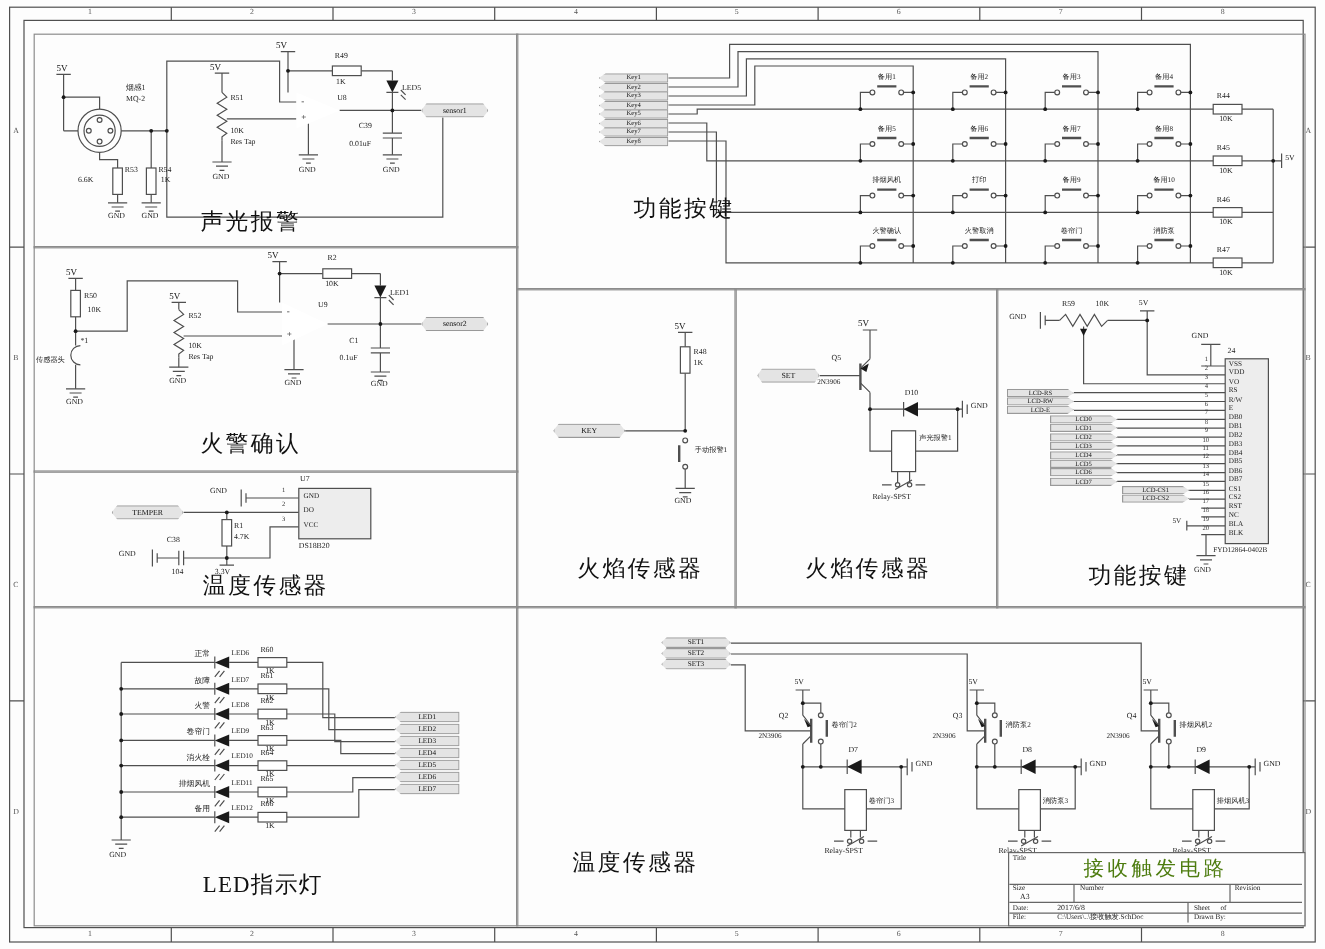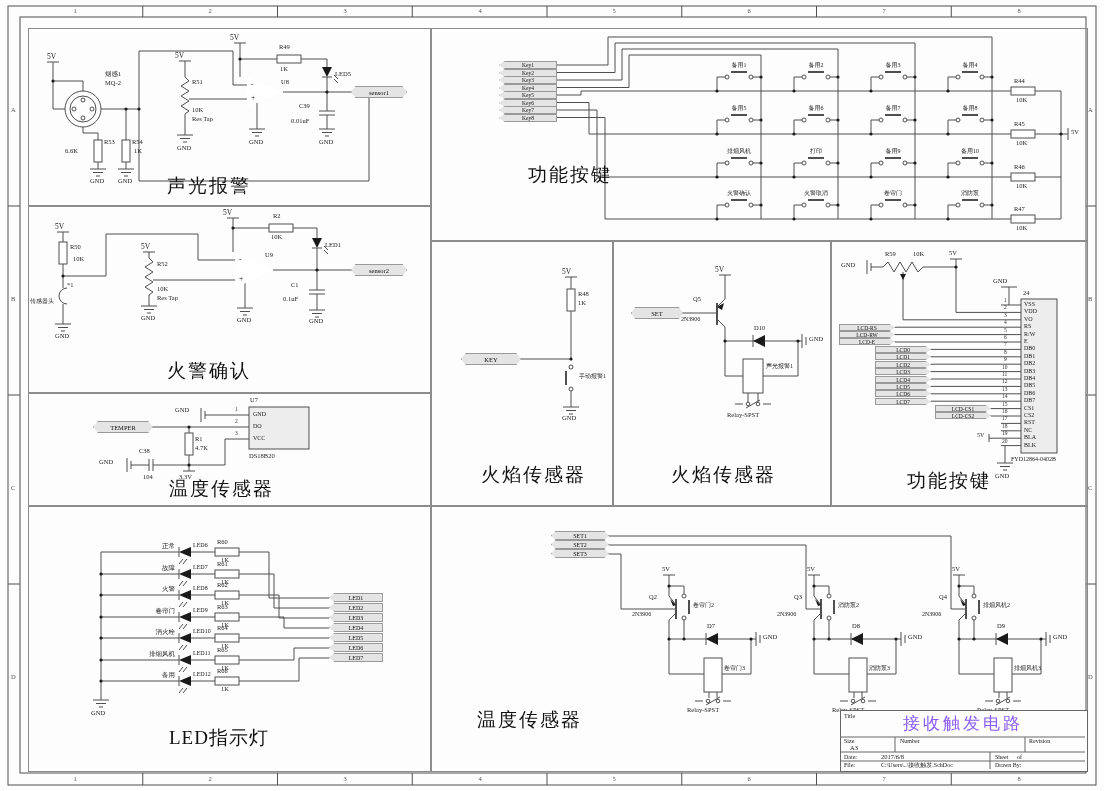--- a/index.html
+++ b/index.html
@@ -613,21 +613,21 @@
     <span class="t s6" style="left:583px;top:159px">排烟风机3</span>
     <span class="t s65" style="left:546px;top:201px">Relay-SPST</span>
     <span class="t bt" style="left:46px;top:204px">温度传感器</span>
   </div>
 
   <div class="tb" style="left:840px;top:710px;width:246px;height:60px">
     <svg width="244" height="58" viewBox="0 0 244 58">
       <path d="M0 26 H244M0 41 H244M0 50 H244M54 26 V41M184 26 V41M149 41 V58" style="stroke:#666"></path>
     </svg>
     <span class="t s6" style="left:3px;top:2px">Title</span>
-    <span class="t" style="left:62px;top:4px;font-size:17px;letter-spacing:3px;color:#8b5cf6">接收触发电路</span>
+    <span class="t" style="left:62px;top:4px;font-size:17px;letter-spacing:3px;color:#4d7c0f">接收触发电路</span>
     <span class="t s6" style="left:3px;top:27px">Size</span>
     <span class="t s65" style="left:9px;top:34px">A3</span>
     <span class="t s6" style="left:59px;top:27px">Number</span>
     <span class="t s6" style="left:188px;top:27px">Revision</span>
     <span class="t s6" style="left:3px;top:43px">Date:</span>
     <span class="t s65" style="left:40px;top:43px">2017/6/8</span>
     <span class="t s6" style="left:154px;top:43px">Sheet</span>
     <span class="t s6" style="left:176px;top:43px">of</span>
     <span class="t s6" style="left:3px;top:51px">File:</span>
     <span class="t s6" style="left:40px;top:51px">C:\Users\..\接收触发.SchDoc</span>

